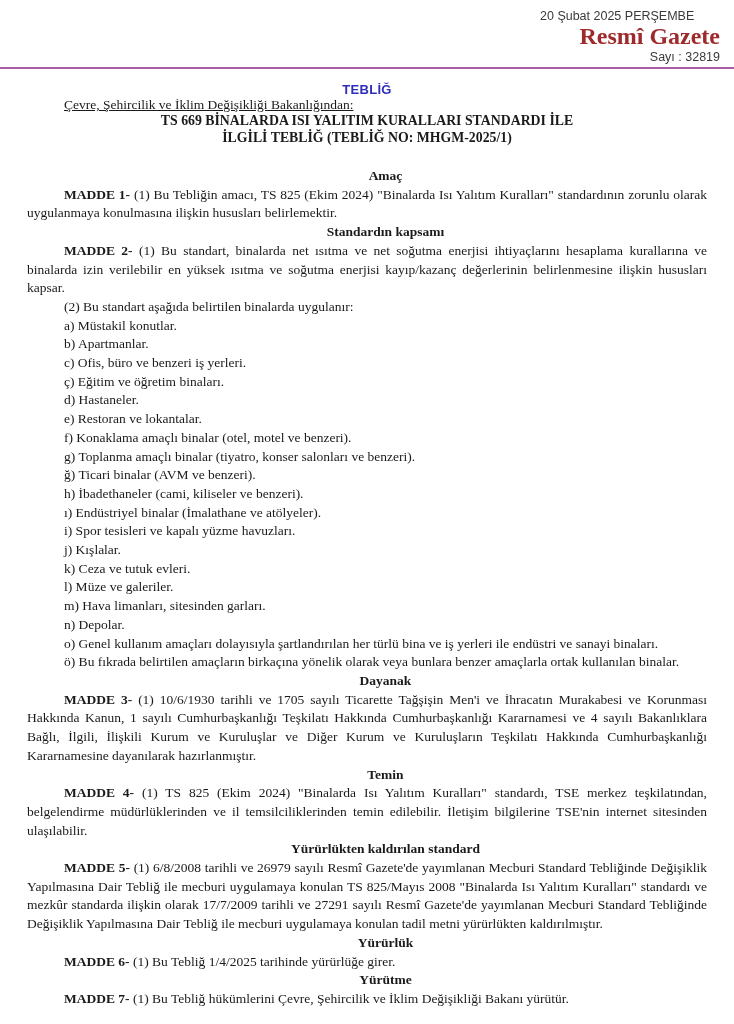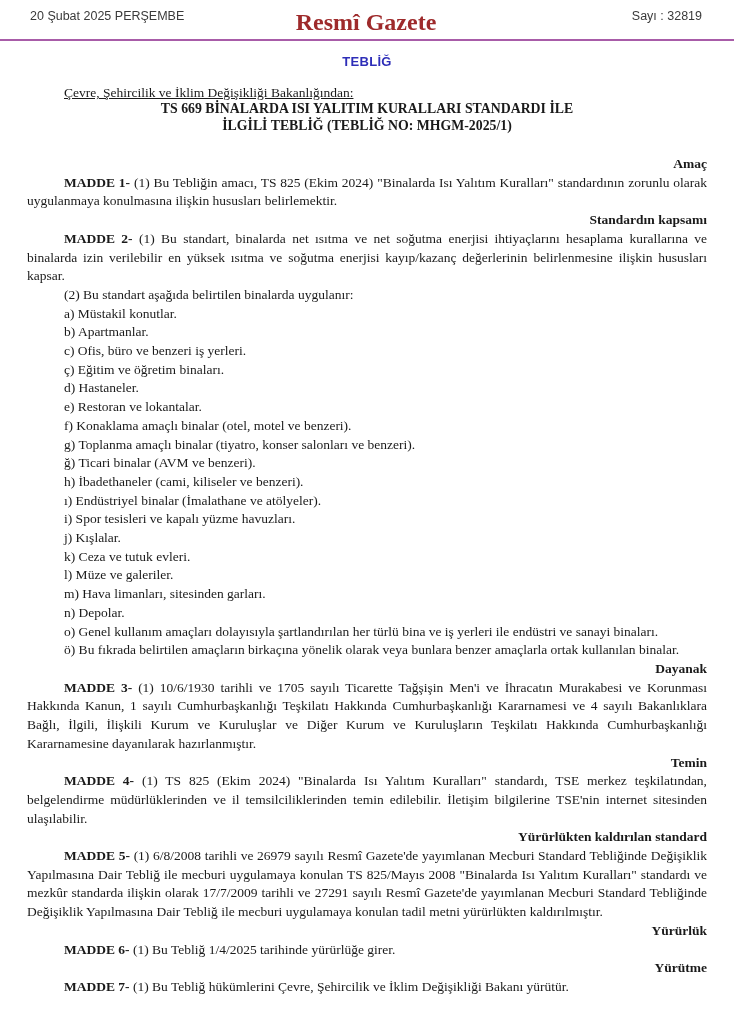--- a/index.html
+++ b/index.html
@@ -8,25 +8,26 @@
     width: 734px;
     height: 1024px;
     background: #ffffff;
     overflow: hidden;
     font-family: "Liberation Serif", "DejaVu Serif", serif;
     color: var(--text, #1a1a1a);
   }
   .masthead {
     display: flex;
     justify-content: space-between;
-    align-items: flex-start;
-    padding: 9px 32px 0 30px;
+    align-items: flex-end;
+    padding: 9px 14px 0 30px;
     font-family: "Liberation Sans", "DejaVu Sans", sans-serif;
     font-size: 12.5px;
     color: #3a3a3a;
+    flex-direction: column;
   }
   .masthead .side { width: 180px; }
   .masthead .side.right { text-align: right; }
   .gz-title {
     font-family: "Liberation Serif", "DejaVu Serif", serif;
     font-weight: bold;
     font-size: 24px;
     color: var(--masthead-red, #9E2A2B);
     text-align: center;
     flex: 1;
@@ -40,40 +41,39 @@
     margin-top: 13px;
     text-align: center;
     font-family: "Liberation Sans", "DejaVu Sans", sans-serif;
     font-weight: bold;
     font-size: 13px;
     letter-spacing: 0.3px;
     color: var(--section-blue, #2E2EB8);
   }
   .doc { padding: 0 27px; }
   .issuer {
-    margin-top: 16px;
     padding-left: 37px;
     font-size: 13.5px;
     text-decoration: underline;
   }
   .doc-title {
     text-align: center;
     font-weight: bold;
     font-size: 13.8px;
     line-height: 16.5px;
   }
   .doc-body { margin-top: 21px; }
   .para {
     margin: 0;
     font-size: 13.5px;
     line-height: 18.7px;
     text-indent: 37px;
     text-align: justify;
   }
-  .para.heading { font-weight: bold; text-align: right; }
+  .para.heading { font-weight: bold; text-align: center; }
 </style>
 </head>
 <body>
 
 <div class="page">
 
   <header class="masthead">
     <span class="side left">20 Şubat 2025 PERŞEMBE</span>
     <span class="gz-title">Resmî Gazete</span>
     <span class="side right">Sayı : 32819</span>

